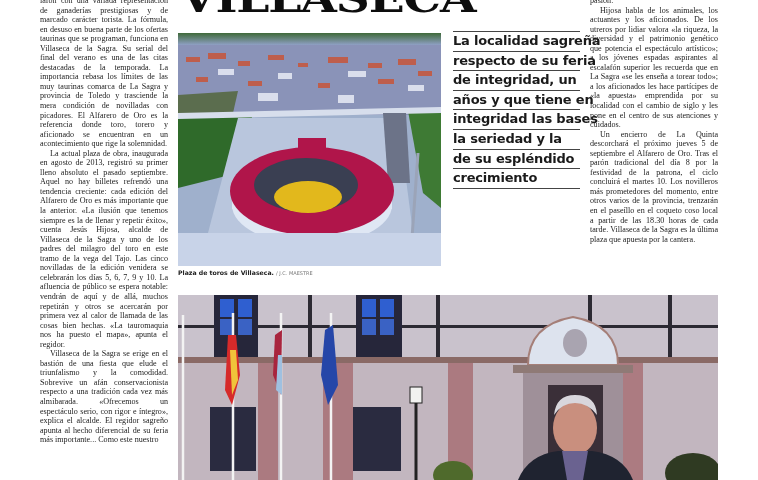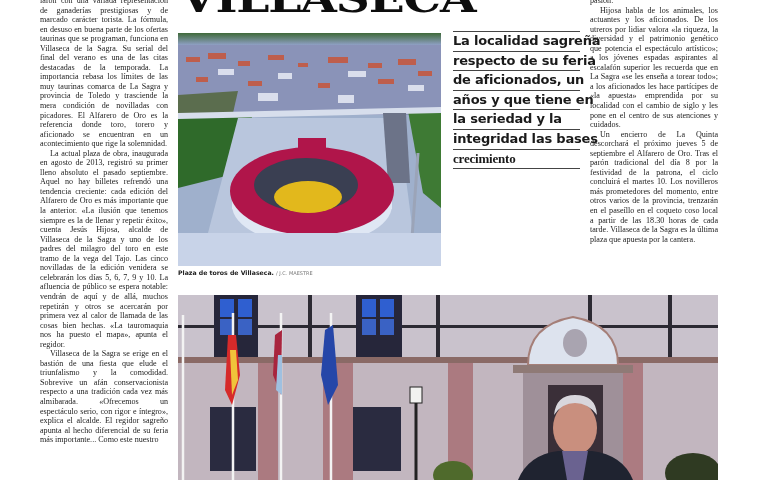--- a/index.html
+++ b/index.html
@@ -37,21 +37,21 @@
   #caption .credit { color: #777; font-size: 5px; }
 
   #pullquote {
     position: absolute; left: 453px; top: 31px; width: 127px;
   }
   #pullquote .line {
     font-family: "DejaVu Sans", sans-serif; font-weight: bold;
     font-size: 13px; line-height: 18.6px; color: #1a1a1a;
     border-top: 1px solid #444; white-space: nowrap; letter-spacing: -0.2px;
   }
-  #pullquote .line:last-child { border-bottom: 1px solid #444; font-family: Liberation Serif, serif; }
+  #pullquote .line:last-child { border-bottom: 1px solid #444; }
 
   #photo-townhall {
     position: absolute; left: 178px; top: 295px; width: 540px; height: 185px;
     overflow: hidden; background: #c8c0c8;
   }
 </style>
 </head>
 <body>
 
 <div id="left-col" class="col">
@@ -120,24 +120,25 @@
 </div>
 
 <div id="caption">
   <span class="main">Plaza de toros de Villaseca.</span>
   <span class="credit">/ J.C. MAESTRE</span>
 </div>
 
 <div id="pullquote">
   <div class="line">La localidad sagreña</div>
   <div class="line">respecto de su feria</div>
-  <div class="line">de aficionados, un</div>
+  <div class="line">de integridad, un</div>
   <div class="line">años y que tiene en</div>
+  <div class="line">integridad las bases</div>
   <div class="line">la seriedad y la</div>
-  <div class="line">integridad las bases</div>
+  <div class="line">de su espléndido</div>
   <div class="line">crecimiento</div>
 </div>
 
 <div id="right-col" class="col">
   <p>pasión.</p>
   <p class="indent">Hijosa habla de los animales, los actuantes y los aficionados. De los utreros por lidiar valora «la riqueza, la diversidad y el patrimonio genético que potencia el espectáculo artístico»; a los jóvenes espadas aspirantes al escalafón superior les recuerda que en La Sagra «se les enseña a torear todo»; a los aficionados les hace partícipes de «la apuesta» emprendida por su localidad con el cambio de siglo y les pone en el centro de sus atenciones y cuidados.</p>
   <p class="indent">Un encierro de La Quinta descorchará el próximo jueves 5 de septiembre el Alfarero de Oro. Tras el parón tradicional del día 8 por la festividad de la patrona, el ciclo concluirá el martes 10. Los novilleros más prometedores del momento, entre otros varios de la provincia, trenzarán en el paseíllo en el coqueto coso local a partir de las 18.30 horas de cada tarde. Villaseca de la Sagra es la última plaza que apuesta por la cantera.</p>
 </div>
 
 <div id="photo-townhall">

